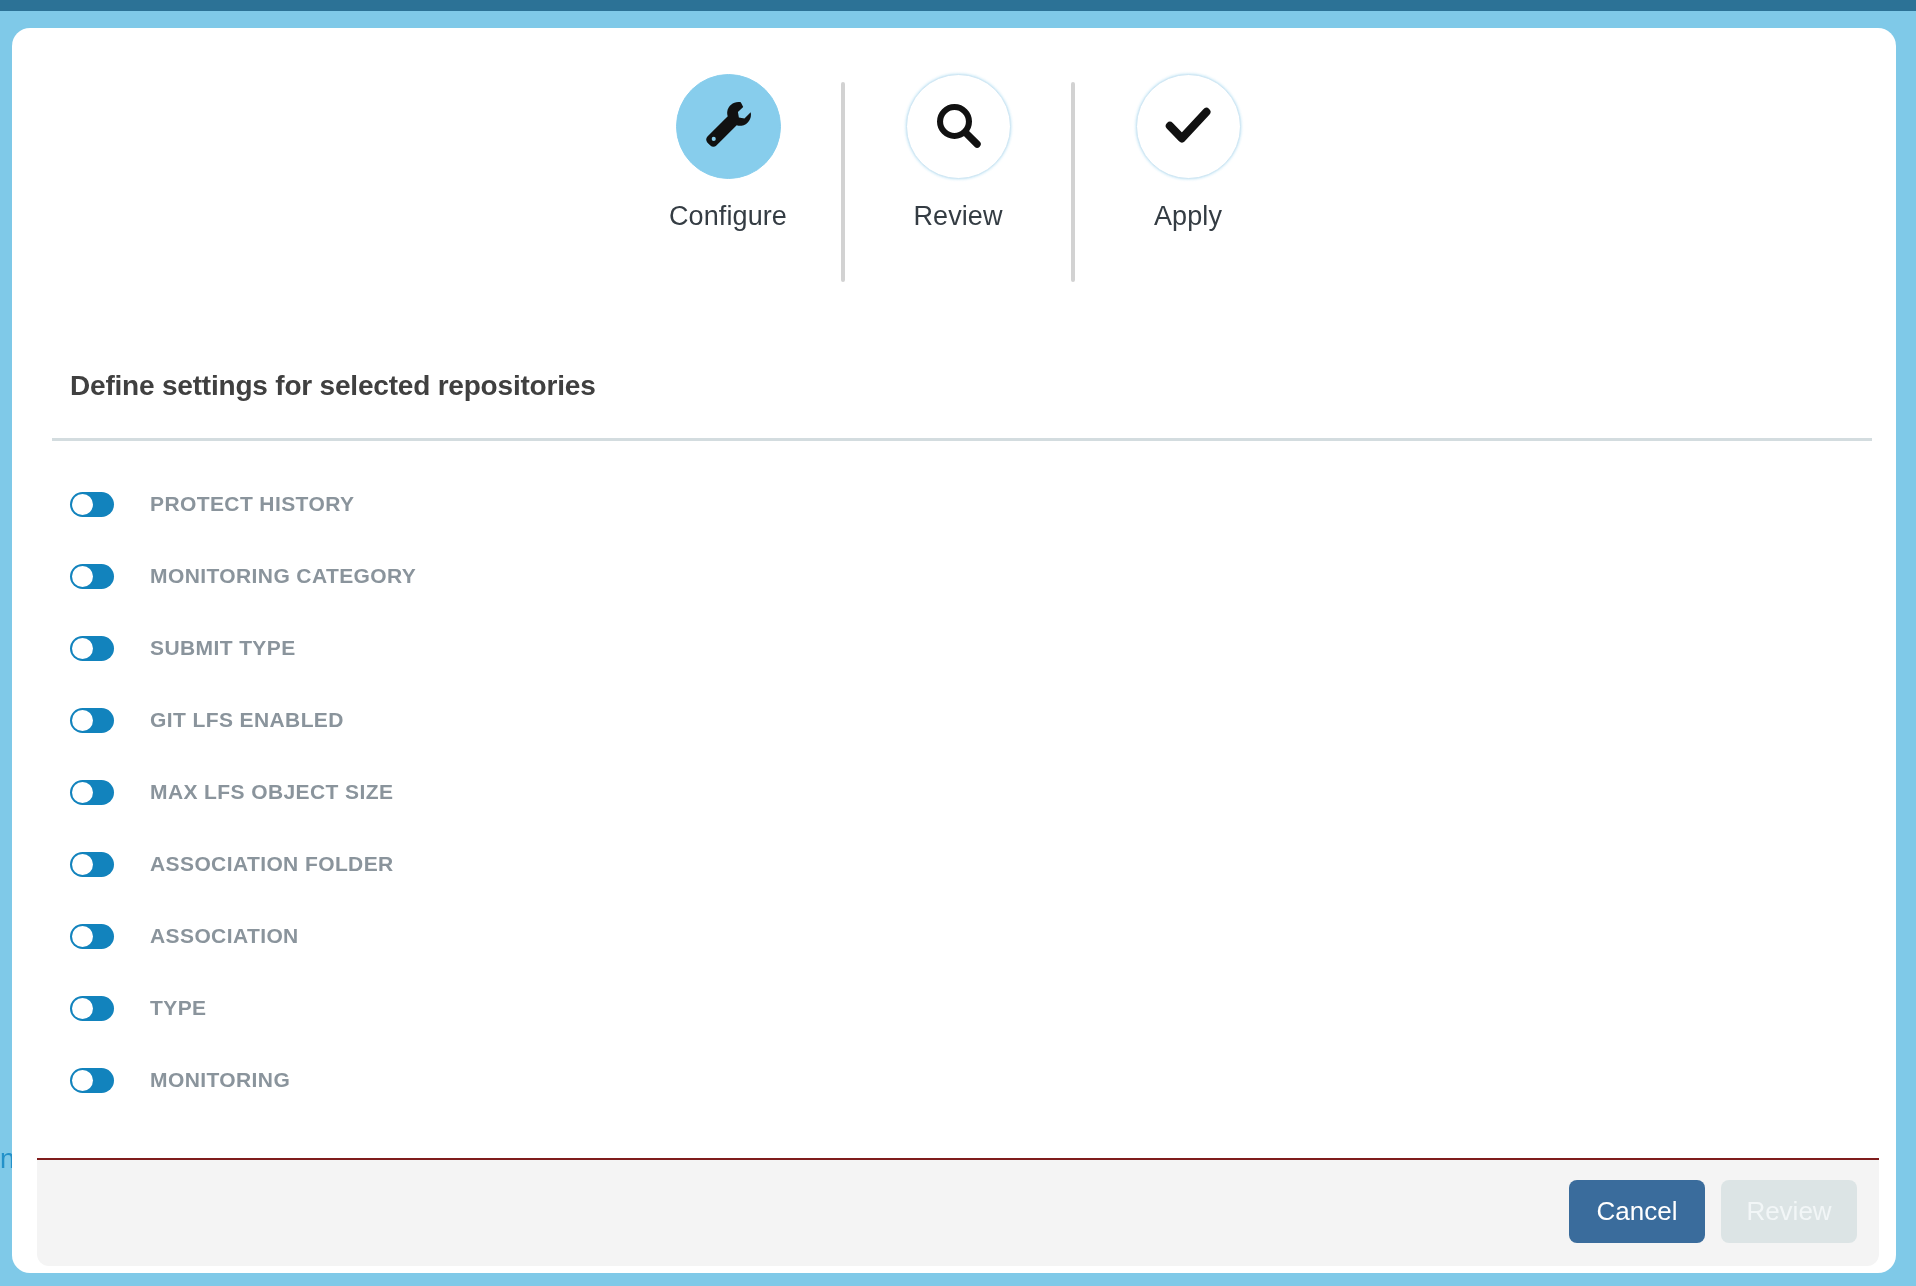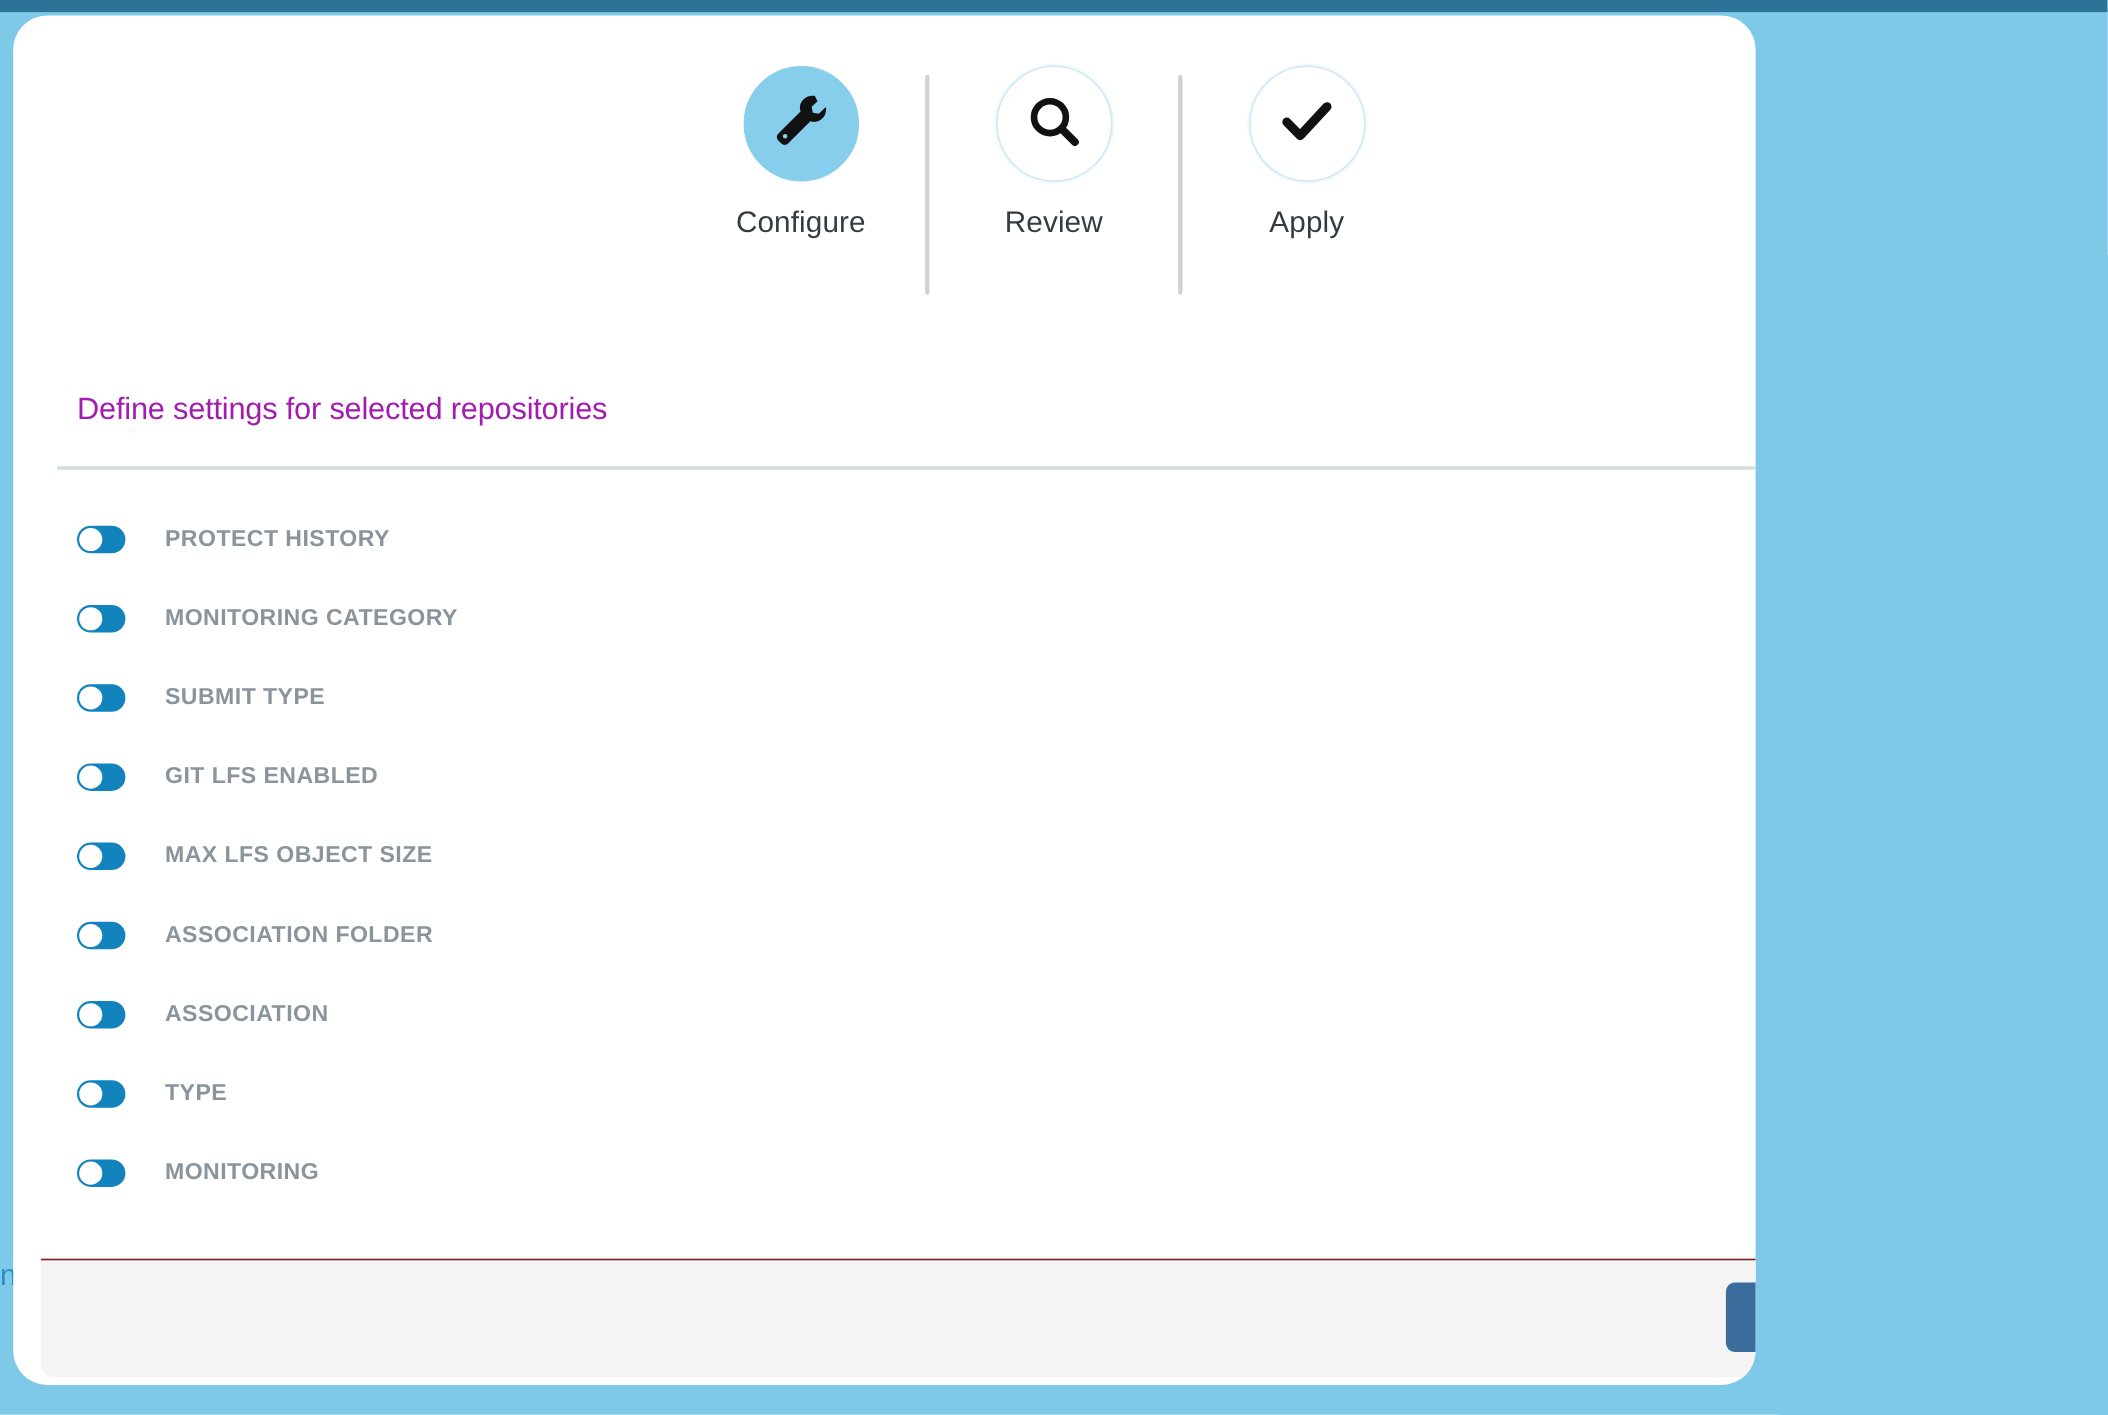--- a/index.html
+++ b/index.html
@@ -43,25 +43,25 @@
     line-height: 34px;
     overflow: hidden;
     white-space: nowrap;
     z-index: 1;
   }
 
   
   #modal-card {
     position: absolute;
     left: 12px;
-    top: 14px;
-    width: 1584px;
+    top: 28px;
+    width: 1884px;
     height: 1245px;
     background: #ffffff;
-    border-radius: 31px;
+    border-radius: 18px;
     box-sizing: border-box;
     z-index: 2;
     overflow: hidden;
   }
 
   
   #stepper {
     position: absolute;
     left: 0;
     top: 46px;
@@ -111,22 +111,22 @@
     border-radius: 2px;
     flex: 0 0 auto;
   }
 
   
   #section-title {
     position: absolute;
     left: 58px;
     top: 342px;
     font-size: 28px;
-    font-weight: normal;
-    color: #a21caf;
+    font-weight: bold;
+    color: #404040;
     letter-spacing: -0.2px;
     white-space: nowrap;
   }
   #title-rule {
     position: absolute;
     left: 40px;
     top: 410px;
     width: 1820px;
     height: 3px;
     background: #d3dcdf;

